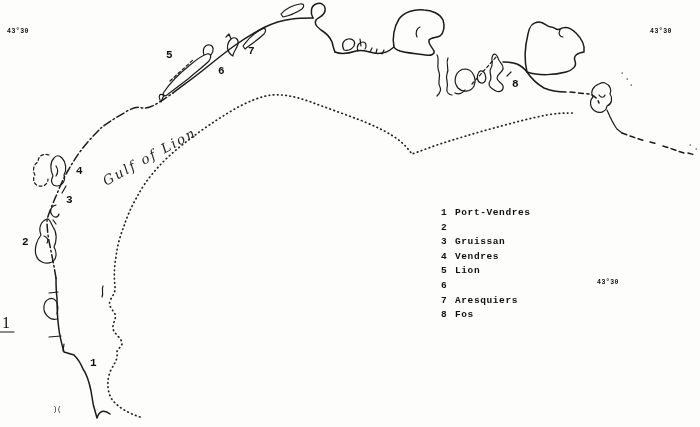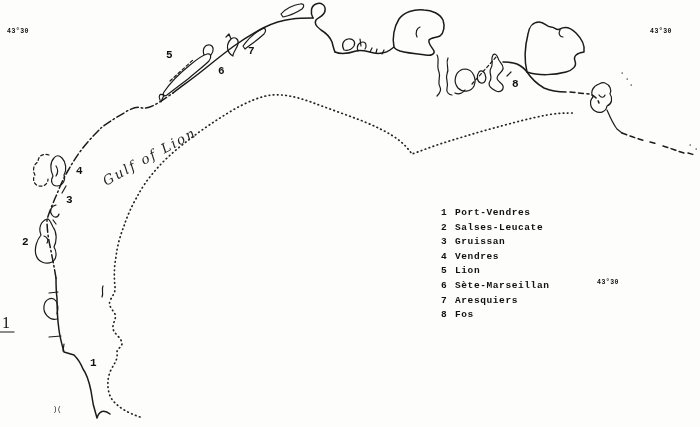--- a/index.html
+++ b/index.html
@@ -106,37 +106,35 @@
     <text class="tinymark" x="53" y="411">)(</text>
   </svg>
 
   <div id="legend">
     <div class="lrow">
         <span class="lnum">1</span>
         <span>Port-Vendres</span>
       </div>
     <div class="lrow">
         <span class="lnum">2</span>
-        <span>Salses-Leucate</span>
       </div>
     <div class="lrow">
         <span class="lnum">3</span>
         <span>Gruissan</span>
       </div>
     <div class="lrow">
         <span class="lnum">4</span>
         <span>Vendres</span>
       </div>
     <div class="lrow">
         <span class="lnum">5</span>
         <span>Lion</span>
       </div>
     <div class="lrow">
         <span class="lnum">6</span>
-        <span>Sète-Marseillan</span>
       </div>
     <div class="lrow">
         <span class="lnum">7</span>
         <span>Aresquiers</span>
       </div>
     <div class="lrow">
         <span class="lnum">8</span>
         <span>Fos</span>
       </div>
   </div>

